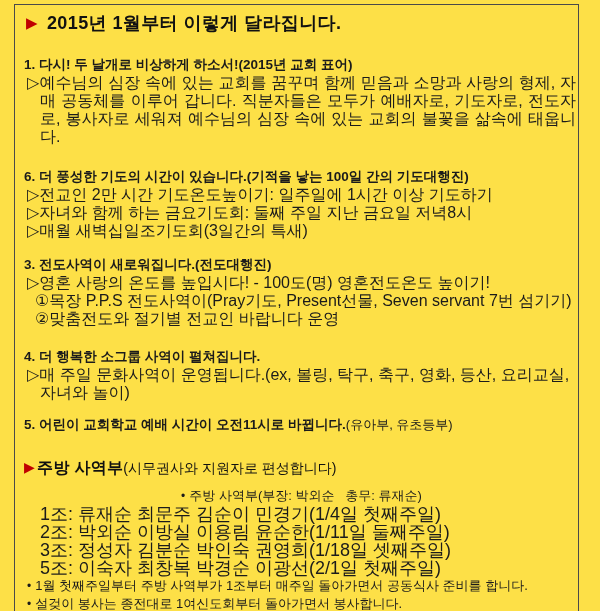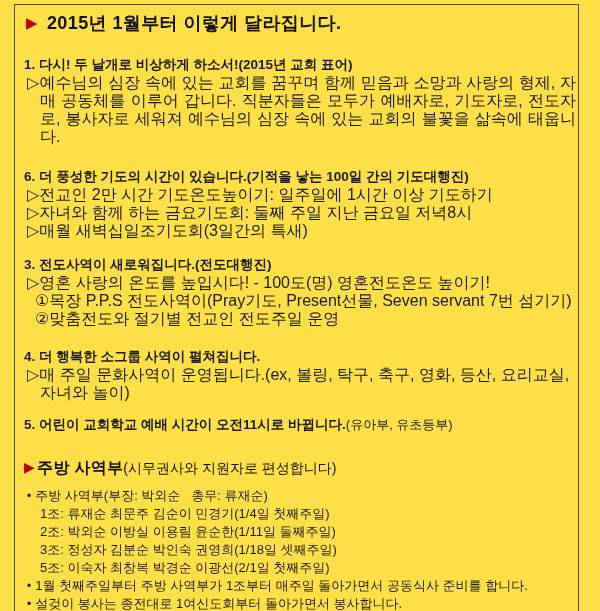--- a/index.html
+++ b/index.html
@@ -84,28 +84,28 @@
     font-size: 14px;
     letter-spacing: 0;
   }
   .k-lead, .k-note {
     font-size: 13px;
     line-height: 18px;
     margin-left: 3px;
     padding-left: 11px;
     text-indent: -11px;
   }
-  .k-lead { margin-top: 8px; }
+  .k-lead { margin-top: 8px; text-align: center; }
   .bullet {
     font-size: 12px;
     margin-right: 4px;
   }
   .pre { white-space: pre-wrap; }
   .k-team {
-    font-size: 13px;
+    font-size: 18px;
     line-height: 18px;
     margin-left: 16px;
   }
 </style>
 </head>
 <body>
 
 <div class="page">
   <div class="frame"></div>
   <div class="content">
@@ -136,21 +136,21 @@
 
     <section class="sec sec-3">
       <div class="heading">3. 전도사역이 새로워집니다.(전도대행진)</div>
       <div class="item">
         <span>▷</span><span>영혼 사랑의 온도를 높입시다! - 100도(명) 영혼전도온도 높이기!</span>
       </div>
       <div class="item num">
         <span>①</span><span>목장 P.P.S 전도사역이(Pray기도, Present선물, Seven servant 7번 섬기기)</span>
       </div>
       <div class="item num">
-        <span>②</span><span>맞춤전도와 절기별 전교인 전도주일 운영</span>
+        <span>②</span><span>맞춤전도와 절기별 전교인 바랍니다 운영</span>
       </div>
     </section>
 
     <section class="sec sec-4">
       <div class="heading">4. 더 행복한 소그룹 사역이 펼쳐집니다.</div>
       <div class="item">
         <span>▷</span><span>매 주일 문화사역이 운영됩니다.(ex, 볼링, 탁구, 축구, 영화, 등산, 요리교실, 자녀와 놀이)</span>
       </div>
     </section>
 

